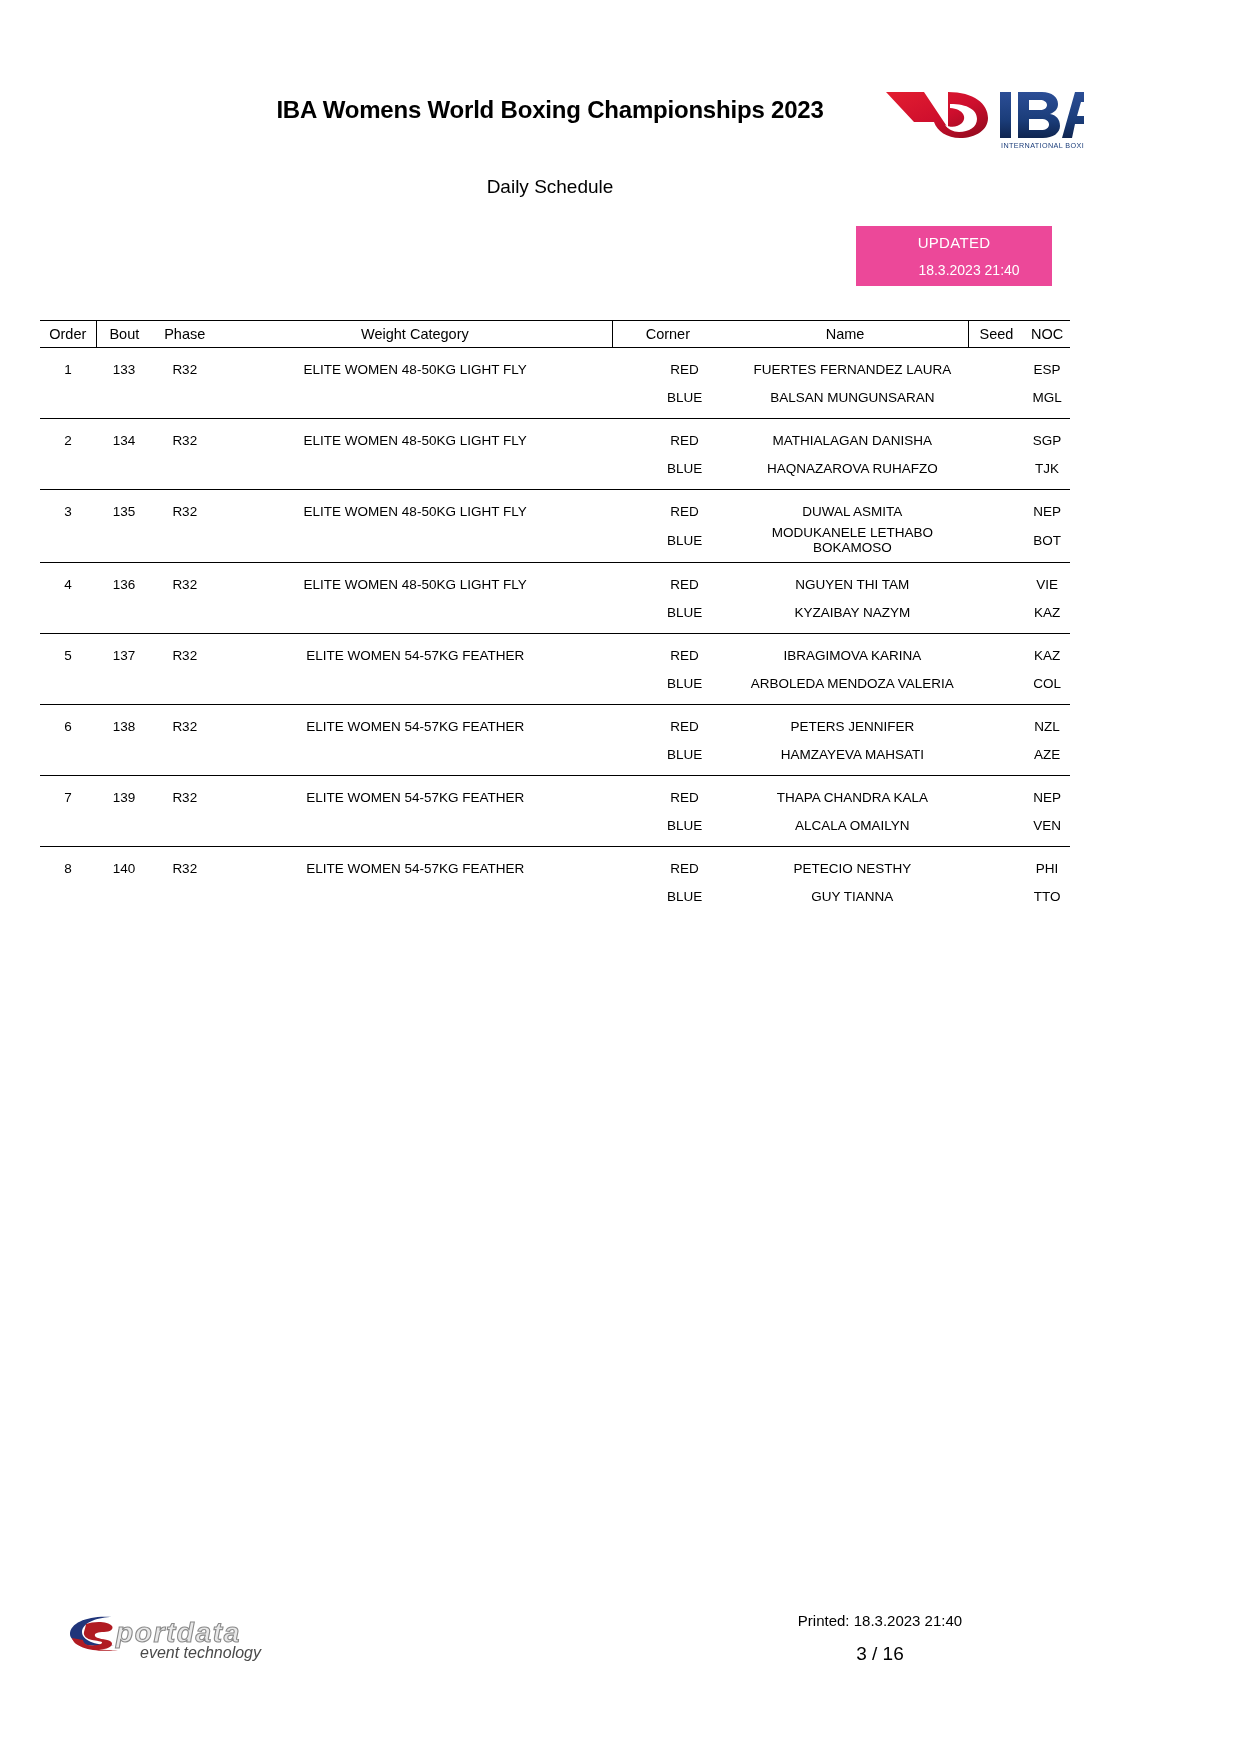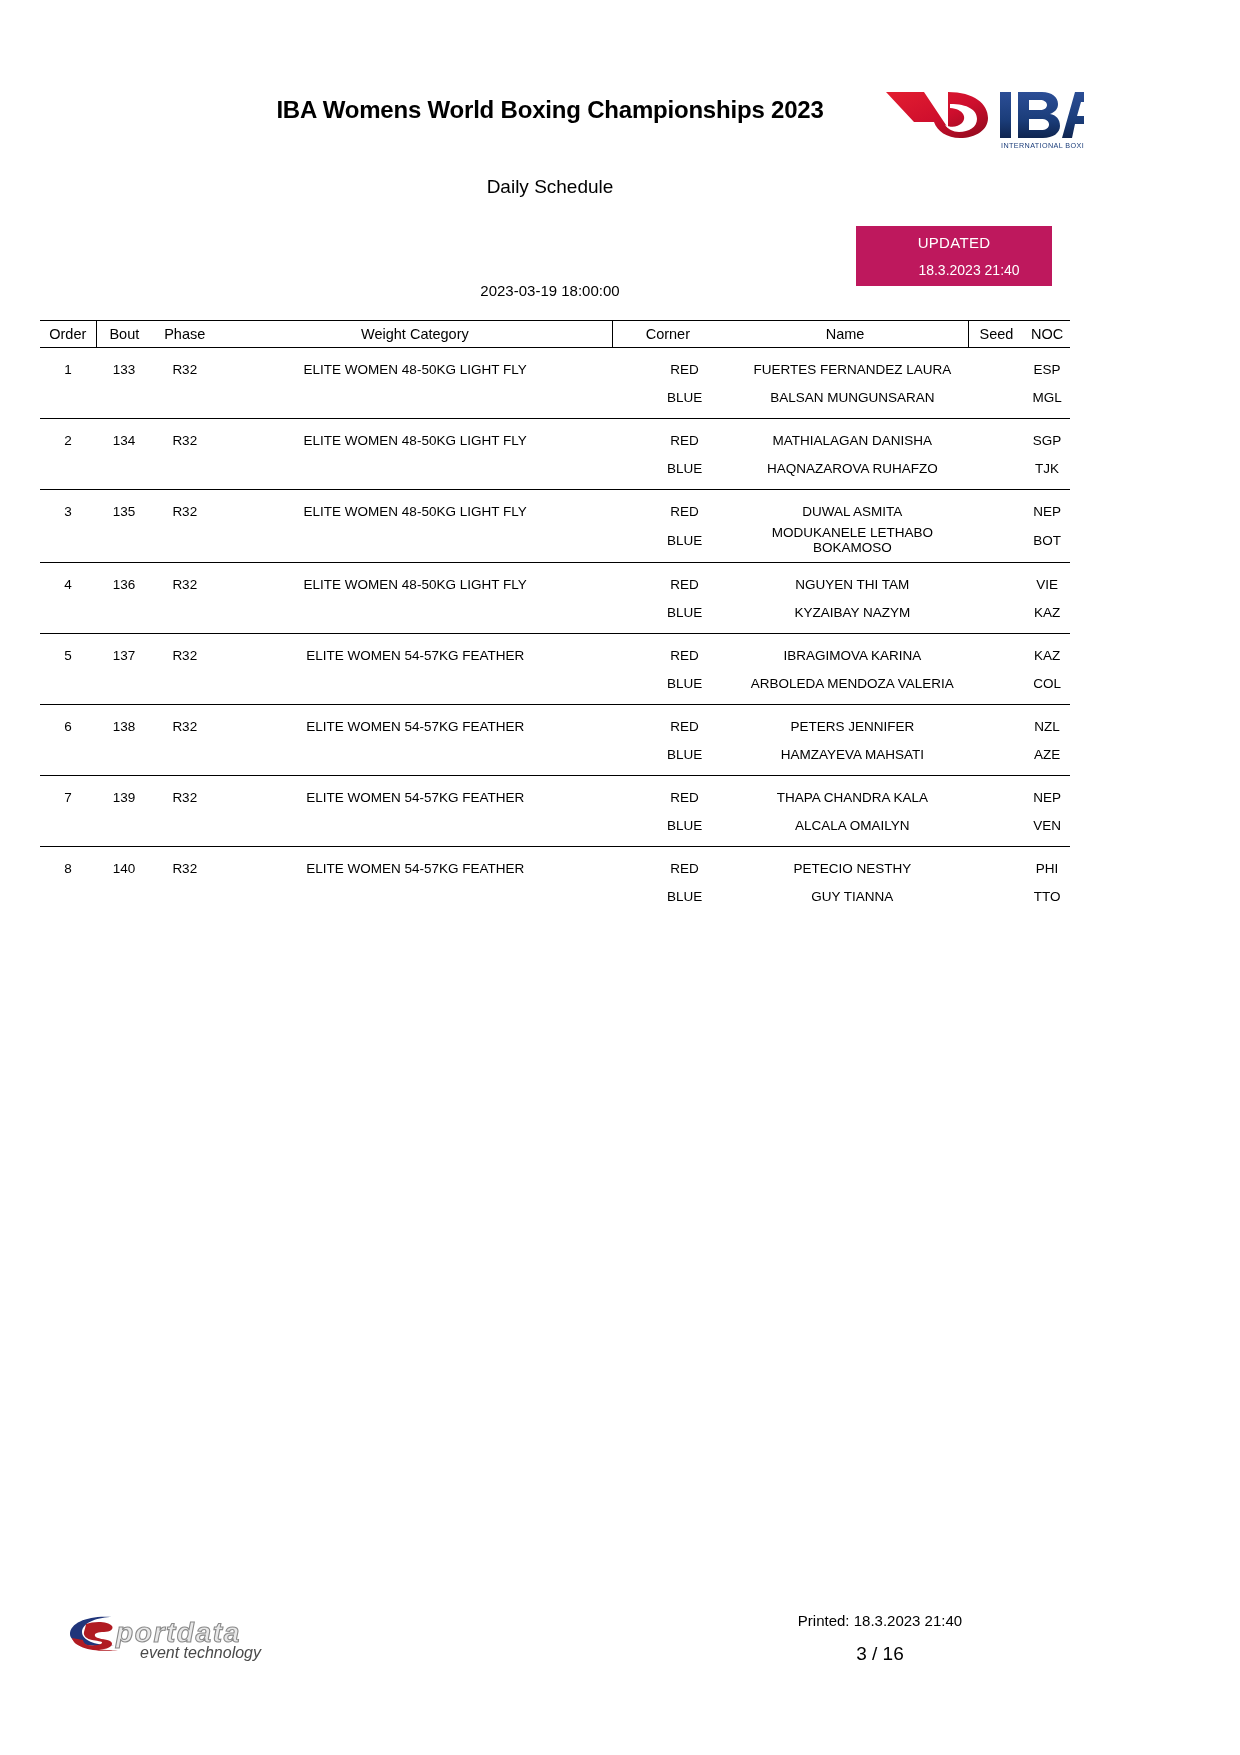--- a/index.html
+++ b/index.html
@@ -72,21 +72,21 @@
     text-align: center;
     font-size: 15px;
   }
 
   .updated-box {
     position: absolute;
     left: 856px;
     top: 226px;
     width: 196px;
     height: 60px;
-    background: #be185d;
+    background: #ec4899;
     color: #ffffff;
     text-align: center;
     box-sizing: border-box;
     padding-top: 8px;
   }
   .updated-box .u-label {
     font-size: 15px;
     line-height: 18px;
     letter-spacing: 0.3px;
   }
@@ -215,21 +215,20 @@
                  M145 41 L145 52 L157 52 C162 52 165 50 165 46.5 C165 43 162 41 157 41 Z"></path>
         <path d="M178 60 L191 14 L200 14 L200 24 L197 24 L193 38 L200 38 L200 46 L191 46 L188 60 Z"></path>
       </g>
       <text x="117" y="70" font-family="'Liberation Sans', sans-serif" font-size="7.2" fill="#1B3D7A" letter-spacing="0.4">INTERNATIONAL BOXING ASSOCIATION</text>
     </svg>
   </div>
 
   <div class="doc-subtitle">Daily Schedule</div>
 
 
-  <div class="session-datetime">2023-03-19 18:00:00</div>
 
   <div class="updated-box">
     <div class="u-label">UPDATED</div>
     <div class="u-time">18.3.2023 21:40</div>
   </div>
 
   <table class="sched-table">
     <thead>
       <tr class="head-row">
         <th class="c-order">Order</th>

